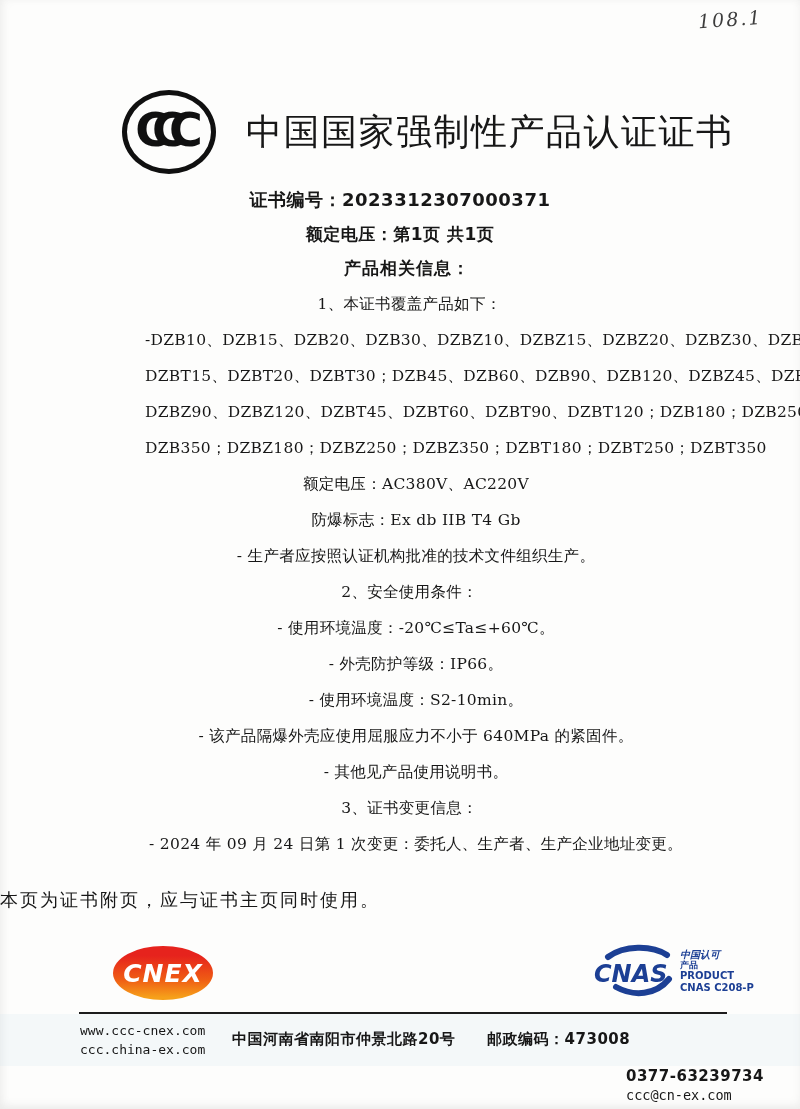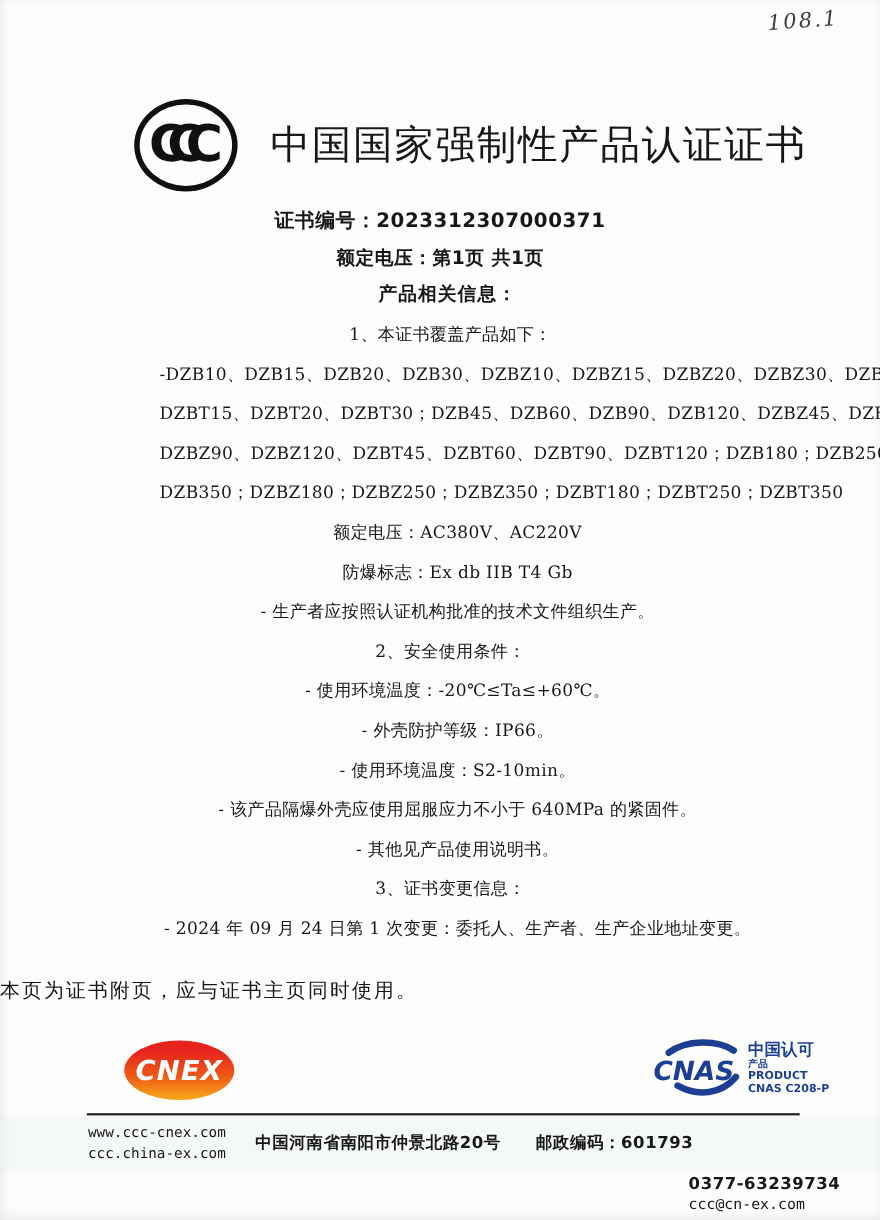--- a/index.html
+++ b/index.html
@@ -78,21 +78,21 @@
     font-size:25px; letter-spacing:1px;
     font-family:"DejaVu Sans", sans-serif;
   }
   .company-name {
     position:absolute; left:190px; top:956px; width:340px;
     text-align:center; font-weight:bold; font-size:26px;
     letter-spacing:1px; white-space:nowrap; color:#0d0d0d;
   }
   .cnas-block { position:absolute; left:594px; top:944px; display:flex; align-items:center; }
   .cnas-caption { margin-left:4px; color:#1c3f94; line-height:1.15; }
-  .cnas-caption .c1 { font-size:15px; font-weight:bold; }
+  .cnas-caption .c1 { font-size:10px; font-weight:bold;font-style:italic; }
   .cnas-caption .c2 { font-size:9px; font-weight:bold; }
   .cnas-caption .c3 { font-size:10px; font-weight:bold; }
   .cnas-caption .c4 { font-size:10px; font-weight:bold; }
   
   .rule {
     position:absolute; top:1012px; left:79px; width:648px; height:2px;
     background:#1c1c1c;
   }
   .footer-tint {
     position:absolute; top:1014px; left:0; width:100%; height:52px;
@@ -176,21 +176,21 @@
   <div class="rule"></div>
   <div class="footer-tint"></div>
 
   <div class="websites">
     <div>www.ccc-cnex.com</div>
     <div>ccc.china-ex.com</div>
   </div>
 
   <div class="address-row">
     <span>中国河南省南阳市仲景北路20号</span>
-    <span class="postcode">邮政编码：601793</span>
+    <span class="postcode">邮政编码：473008</span>
   </div>
 
   <div class="phone-email">
     <div class="phone">0377-63239734</div>
     <div>ccc@cn-ex.com</div>
   </div>
 
 </div>
 
 </body></html>

